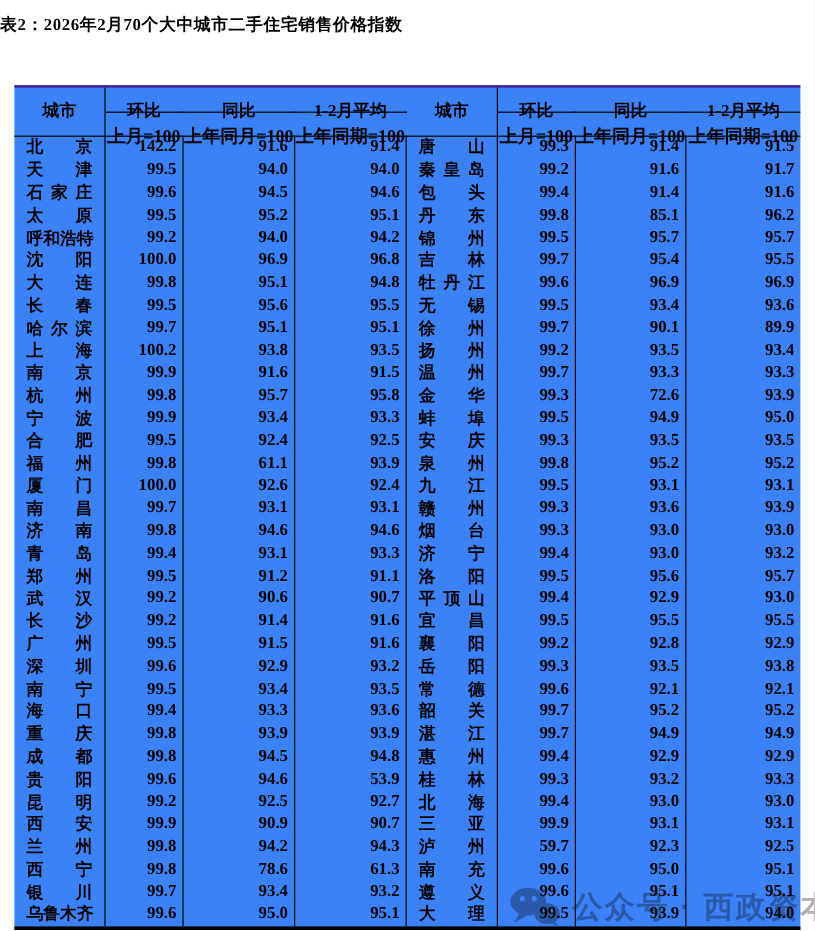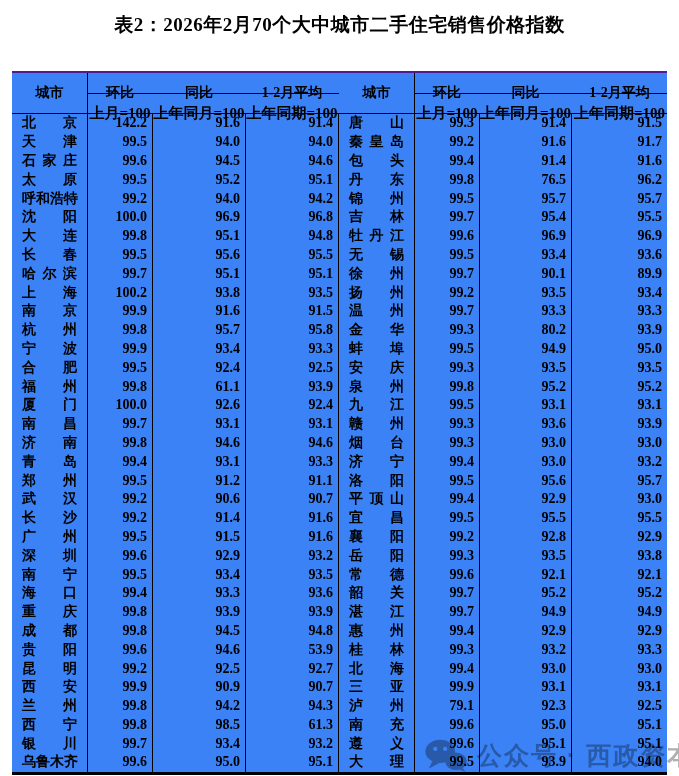--- a/index.html
+++ b/index.html
@@ -2,22 +2,22 @@
 <html><head>
 <meta charset="utf-8">
 <style>
   html,body{margin:0;padding:0;}
   body{
     width:679px;height:776px;position:relative;background:#fff;overflow:hidden;
     font-family:"Liberation Serif","DejaVu Serif",serif;color:#000;
     -webkit-font-smoothing:antialiased;
   }
   .title{
-    margin:0;padding-top:12px;text-align:center;
-    font-size:19px;font-weight:bold;letter-spacing:0.5px;
+    margin:0;padding-top:12px;text-align:left;
+    font-size:14px;font-weight:bold;letter-spacing:0.5px;
   }
   .tbl{
     position:absolute;left:12px;top:71px;width:655px;
     display:grid;
     grid-template-columns:76px 65px 93px 93px 76px 65px 92px 95px;
     grid-template-rows:20px 21px;
     grid-auto-rows:18.8px;
     border-top:2px solid #4c1d95;border-bottom:3px solid #000;
     background:#3b82f6;
   }
@@ -125,21 +125,21 @@
       <span>原</span>
     </div>
     <div class="cell c-num br">99.5</div>
     <div class="cell c-num br">95.2</div>
     <div class="cell c-num br">95.1</div>
     <div class="cell c-city br">
       <span>丹</span>
       <span>东</span>
     </div>
     <div class="cell c-num br">99.8</div>
-    <div class="cell c-num br">76.5</div>
+    <div class="cell c-num br">85.1</div>
     <div class="cell c-num">96.2</div>
     <div class="cell c-city br">
       <span>呼</span>
       <span>和</span>
       <span>浩</span>
       <span>特</span>
     </div>
     <div class="cell c-num br">99.2</div>
     <div class="cell c-num br">94.0</div>
     <div class="cell c-num br">94.2</div>
@@ -241,21 +241,21 @@
       <span>州</span>
     </div>
     <div class="cell c-num br">99.8</div>
     <div class="cell c-num br">95.7</div>
     <div class="cell c-num br">95.8</div>
     <div class="cell c-city br">
       <span>金</span>
       <span>华</span>
     </div>
     <div class="cell c-num br">99.3</div>
-    <div class="cell c-num br">80.2</div>
+    <div class="cell c-num br">72.6</div>
     <div class="cell c-num">93.9</div>
     <div class="cell c-city br">
       <span>宁</span>
       <span>波</span>
     </div>
     <div class="cell c-num br">99.9</div>
     <div class="cell c-num br">93.4</div>
     <div class="cell c-num br">93.3</div>
     <div class="cell c-city br">
       <span>蚌</span>
@@ -521,29 +521,29 @@
       <span>兰</span>
       <span>州</span>
     </div>
     <div class="cell c-num br">99.8</div>
     <div class="cell c-num br">94.2</div>
     <div class="cell c-num br">94.3</div>
     <div class="cell c-city br">
       <span>泸</span>
       <span>州</span>
     </div>
-    <div class="cell c-num br">79.1</div>
+    <div class="cell c-num br">59.7</div>
     <div class="cell c-num br">92.3</div>
     <div class="cell c-num">92.5</div>
     <div class="cell c-city br">
       <span>西</span>
       <span>宁</span>
     </div>
     <div class="cell c-num br">99.8</div>
-    <div class="cell c-num br">98.5</div>
+    <div class="cell c-num br">78.6</div>
     <div class="cell c-num br">61.3</div>
     <div class="cell c-city br">
       <span>南</span>
       <span>充</span>
     </div>
     <div class="cell c-num br">99.6</div>
     <div class="cell c-num br">95.0</div>
     <div class="cell c-num">95.1</div>
     <div class="cell c-city br">
       <span>银</span>

